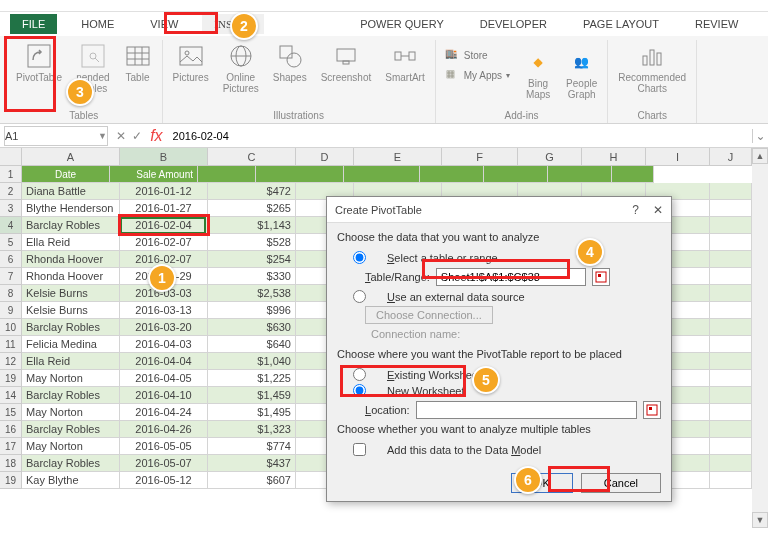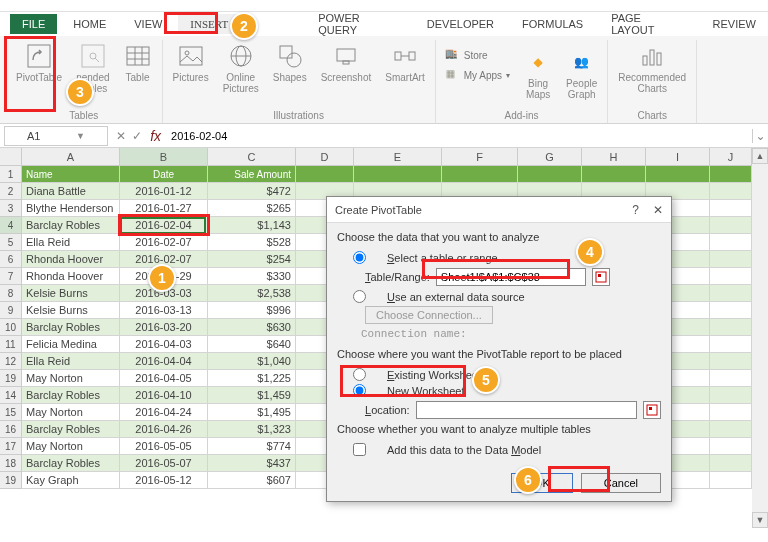--- a/index.html
+++ b/index.html
@@ -1,40 +1,40 @@
 <!DOCTYPE html>
 <html><head>
 <meta charset="utf-8">
 <style>
 * { box-sizing: border-box; margin: 0; padding: 0; font-family: "Segoe UI", Tahoma, sans-serif; }
 body { background: #fff; width: 768px; height: 542px; overflow: hidden; position: relative; font-size: 12px; color: #444; }
 
 .titlebar { height: 12px; background: #fff; border-bottom: 1px solid #e0e0e0; }
 
-.tabs { display: flex; align-items: center; height: 24px; background: #fff; padding-left: 10px; gap: 4px; }
+.tabs { display: flex; align-items: center; height: 24px; background: #fff; padding-left: 10px; gap: 12px; }
 .tab { padding: 4px 12px; font-size: 11px; color: #444; cursor: pointer; }
 .tab.file { background: #217346; color: #fff; }
 .tab.active { background: #f0f0f0; font-family: Liberation Serif, serif; }
 .ribbon { height: 88px; background: #f5f5f5; border-bottom: 1px solid #d4d4d4; display: flex; padding: 4px 6px 0; }
 
 .rgroup { display: flex; flex-direction: column; align-items: center; border-right: 1px solid #e0e0e0; padding: 0 6px; }
 .rgroup-items { display: flex; gap: 6px; flex: 1; align-items: flex-start; }
 .rgroup-label { font-size: 10px; color: #888; padding: 2px 0; }
 .rbtn { display: flex; flex-direction: column; align-items: center; gap: 2px; padding: 2px 4px; cursor: pointer; }
 .rbtn .ricon { width: 28px; height: 28px; display: flex; align-items: center; justify-content: center; color: #979688;}
 .rbtn .rlabel { font-size: 10px; text-align: center; line-height: 11px; color: #888; }
 .rbtn-text { display: flex; align-items: center; gap: 4px; font-size: 10px; color: #777; padding: 2px 4px; cursor: pointer; }
 .rbtn-text .ricon-sm { width: 14px; height: 14px; color:#979688; }
 
 .namebox-row { height: 24px; display: flex; align-items: center; border-bottom: 1px solid #d4d4d4; position: relative; }
-.namebox { width: 104px; border: 1px solid #ccc; height: 20px; margin: 0 0 0 4px; padding: 0 22px; font-size: 11px; background: #fff; display: flex; align-items: center; justify-content: space-between; }
+.namebox { width: 104px; border: 1px solid #ccc; height: 20px; margin: 0 0 0 4px; padding: 0 0; font-size: 11px; background: #fff; display: flex; align-items: center; justify-content: space-between; }
 .namebox .dd { color: #888; font-size: 9px; }
 .fx-btns { display: flex; gap: 6px; margin: 0 8px; color: #888; }
 .fx-btns span { font-size: 12px; cursor: pointer; }
-.fx-label { font-style: italic; font-size: 14px; color: #7f1d1d; margin-right: 6px; }
+.fx-label { font-style: italic; font-size: 16px; color: #ef4444; margin-right: 6px; }
 .formula-input { flex: 1; border: none; height: 20px; font-size: 11px; padding: 0 4px; outline: none; background:#fff; }
 
 .grid-wrap { position: relative; height: 380px; overflow: hidden; }
 .col-headers { display: flex; height: 18px; }
 .corner { width: 22px; background: #eee; border-right: 1px solid #ccc; border-bottom: 1px solid #ccc; }
 .colh { background: #eee; border-right: 1px solid #ccc; border-bottom: 1px solid #ccc; text-align: center; font-size: 11px; color: #555; line-height: 18px; }
 .colh.active { background: #d2e3d2; }
 .colw-A { width: 98px; } .colw-B { width: 88px; } .colw-C { width: 88px; }
 .colw-D { width: 58px; } .colw-E { width: 88px; } .colw-F { width: 76px; }
 .colw-G { width: 64px; } .colw-H { width: 64px; } .colw-I { width: 64px; }
@@ -79,21 +79,20 @@
 <div class="titlebar"></div>
 
 <div class="tabs">
   <div class="tab file">FILE</div>
   <div class="tab">HOME</div>
   <div class="tab">VIEW</div>
   <div class="tab active">INSERT</div>
   <div style="width:60px"></div>
   <div class="tab">POWER QUERY</div>
   <div class="tab">DEVELOPER</div>
-  <div class="tab">FORMULAS</div>
   <div class="tab">PAGE LAYOUT</div>
   <div class="tab">REVIEW</div>
 </div>
 
 <div class="ribbon">
   <div class="rgroup">
     <div class="rgroup-items">
       <div class="rbtn">
         <div class="ricon">
             <svg width="28" height="28" viewBox="0 0 28 28">
@@ -256,21 +255,20 @@
     <div class="colh colw-E">E</div>
     <div class="colh colw-F">F</div>
     <div class="colh colw-G">G</div>
     <div class="colh colw-H">H</div>
     <div class="colh colw-I">I</div>
     <div class="colh colw-J">J</div>
   </div>
   <div id="rows-container">
       <div class="row hdr">
         <div class="rowh">1</div>
-        <div class="cell colw-A">Name</div>
         <div class="cell col-B colw-B">Date</div>
         <div class="cell col-C colw-C">Sale Amount</div>
         <div class="cell colw-D"></div>
         <div class="cell colw-E"></div>
         <div class="cell colw-F"></div>
         <div class="cell colw-G"></div>
         <div class="cell colw-H"></div>
         <div class="cell colw-I"></div>
         <div class="cell colw-J"></div>
       </div>
@@ -490,21 +488,21 @@
         <div class="cell colw-D"></div>
         <div class="cell colw-E"></div>
         <div class="cell colw-F"></div>
         <div class="cell colw-G"></div>
         <div class="cell colw-H"></div>
         <div class="cell colw-I"></div>
         <div class="cell colw-J"></div>
       </div>
       <div class="row ">
         <div class="rowh ">19</div>
-        <div class="cell colw-A">Kay Graph</div>
+        <div class="cell colw-A">Kay Blythe</div>
         <div class="cell col-B colw-B">2016-05-12</div>
         <div class="cell col-C colw-C">$607</div>
         <div class="cell colw-D"></div>
         <div class="cell colw-E"></div>
         <div class="cell colw-F"></div>
         <div class="cell colw-G"></div>
         <div class="cell colw-H"></div>
         <div class="cell colw-I"></div>
         <div class="cell colw-J"></div>
       </div>
@@ -540,21 +538,21 @@
             <rect x="1" y="1" width="10" height="10" fill="none" stroke="#c00"></rect>
             <rect x="3" y="3" width="3" height="3" fill="#c00"></rect>
           </svg>
         </div>
     </div>
     <label class="indent">
       <input type="radio" name="src" style="">
       <span><span class="u">U</span>se an external data source</span>
     </label>
     <div class="dlg-btn-disabled">Choose Connection...</div>
-    <div style="margin:4px 0 8px 24px; color:#999;font-family:Liberation Mono, monospace;">Connection name:</div>
+    <div style="margin:4px 0 8px 34px; color:#999;">Connection name:</div>
 
     <div class="section">Choose where you want the PivotTable report to be placed</div>
     <label class="indent">
       <input type="radio" name="where" style="">
       <span><span class="u">E</span>xisting Worksheet</span>
     </label>
     <label class="indent">
       <input type="radio" name="where" checked="" style="">
       <span><span class="u">N</span>ew Worksheet</span>
     </label>

